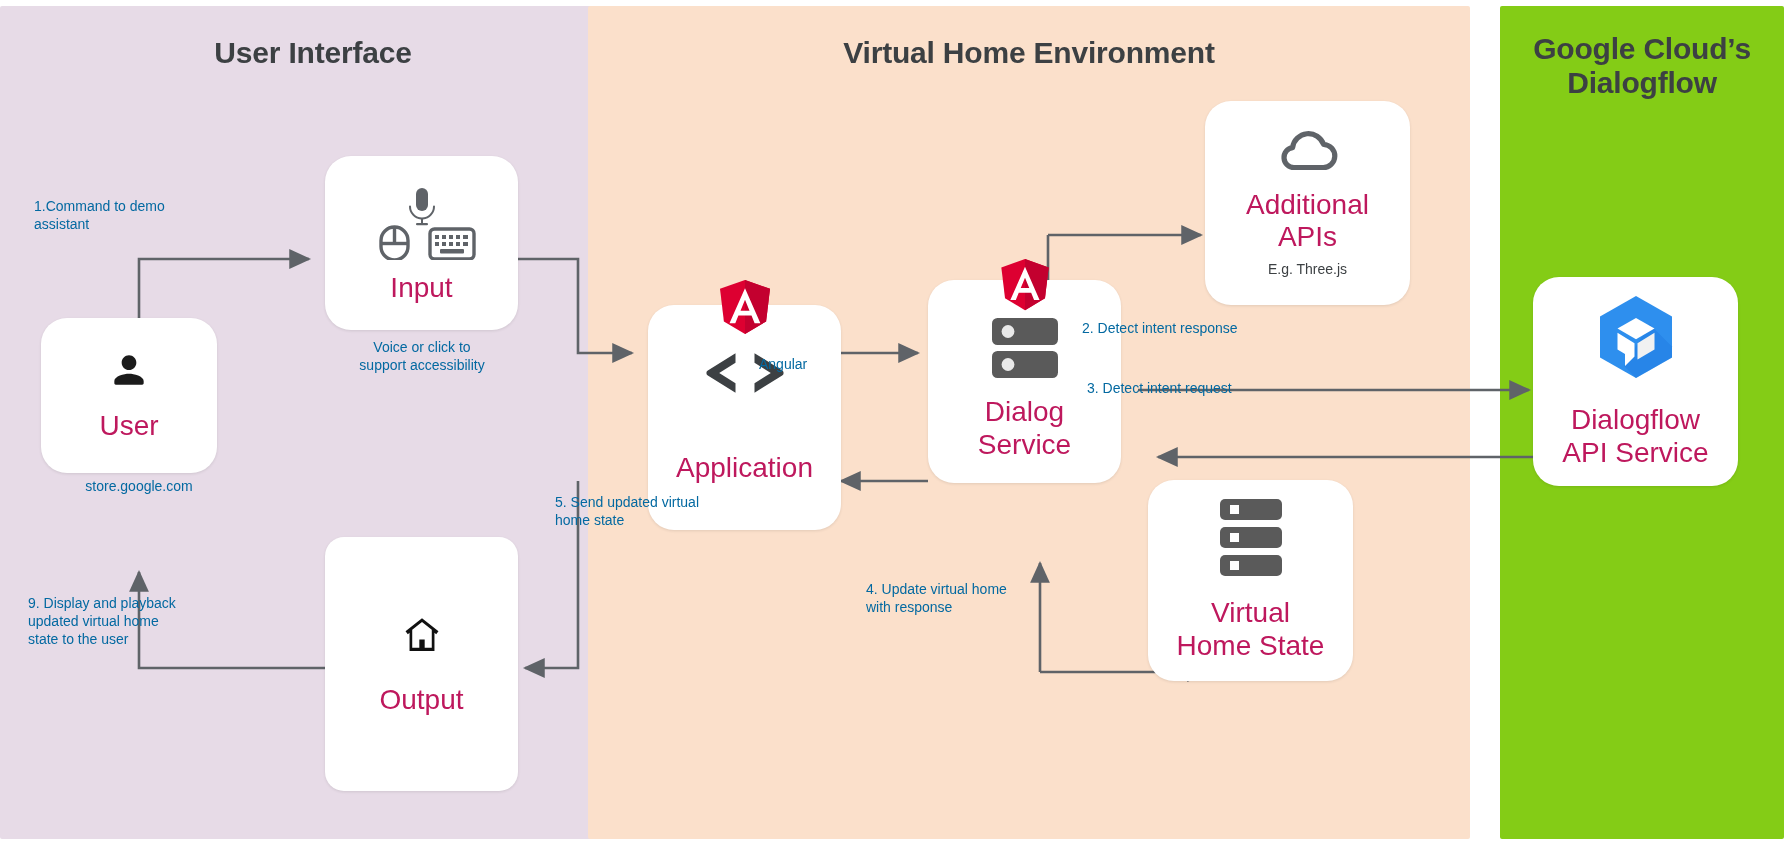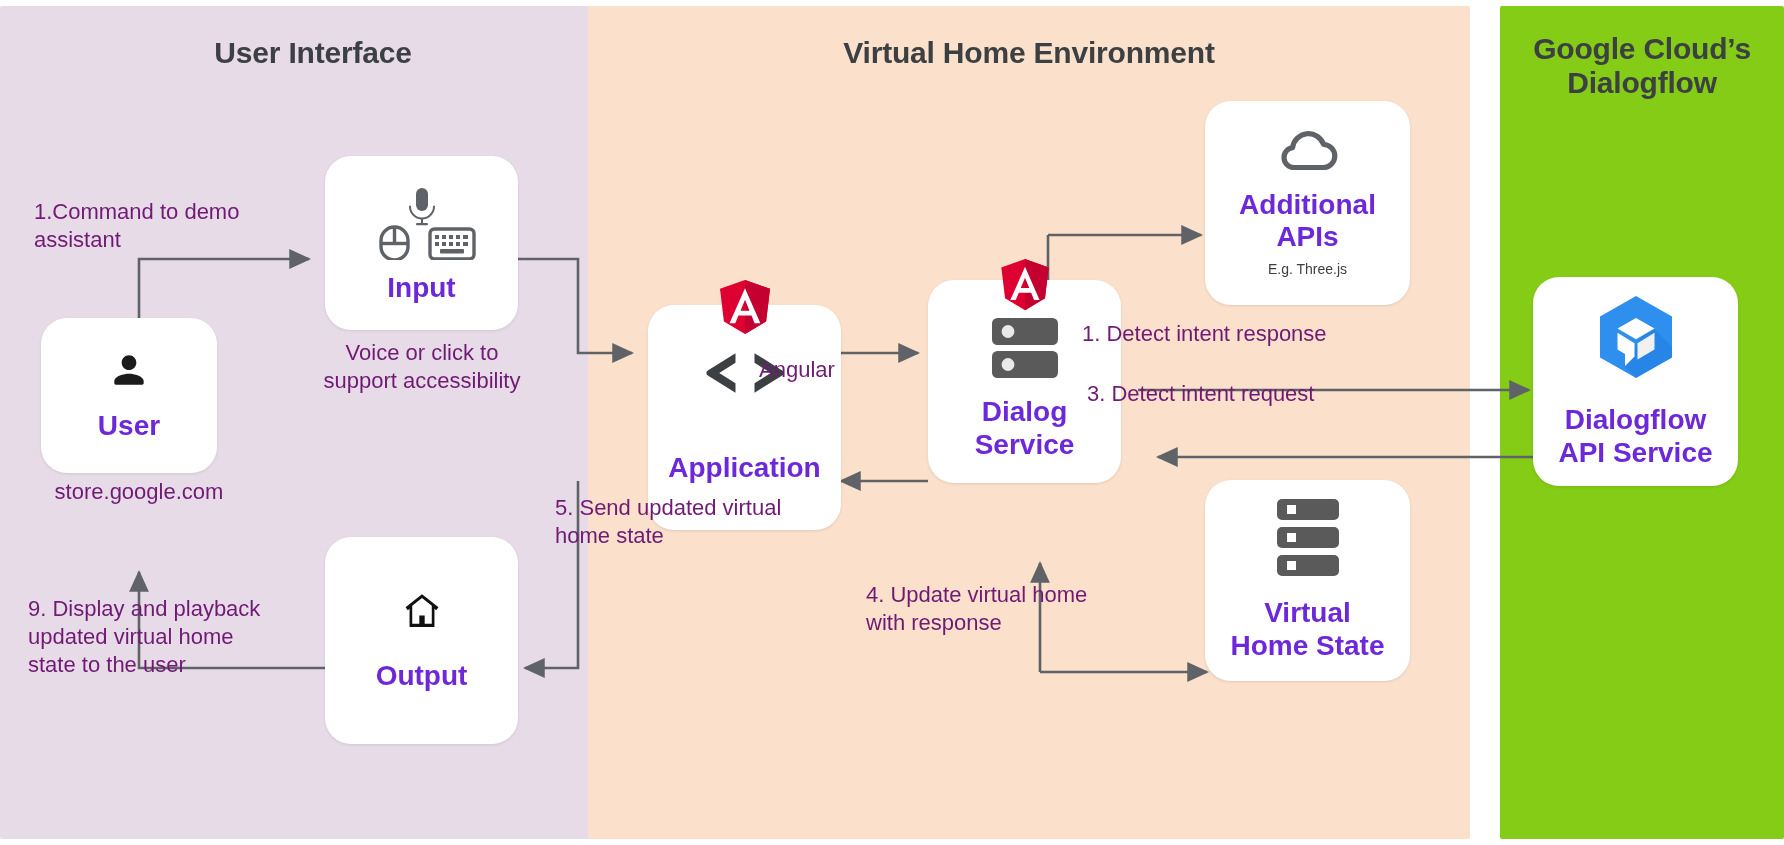--- a/index.html
+++ b/index.html
@@ -48,39 +48,39 @@
     background: #ffffff;
     border-radius: 26px;
     box-shadow: 0 1px 3px rgba(0,0,0,0.10);
     display: flex;
     flex-direction: column;
     align-items: center;
     justify-content: center;
   }
   .card-label {
     font-size: 28px;
-    color: #6d28d9;
+    color: #be185d;
     text-align: center;
     line-height: 1.16;
-    font-weight: 700;
+    font-weight: 400;
   }
   .card-sublabel {
     font-size: 14px;
     color: #3c4043;
     text-align: center;
     margin-top: 8px;
   }
   .card-icon { display: block; }
 
   
   .note {
     position: absolute;
-    font-size: 22px;
+    font-size: 14px;
     line-height: 1.27;
-    color: #701a75;
+    color: #0369a1;
   }
   .note-c { text-align: center; }
 
   
   #wires {
     position: absolute;
     left: 0; top: 0;
     width: 1784px; height: 845px;
     pointer-events: none;
   }
@@ -178,21 +178,21 @@
             <rect x="89" y="60" width="4" height="4"></rect>
             <rect x="96" y="60" width="5" height="4"></rect>
             <rect x="73" y="67" width="24" height="4.5" rx="1"></rect>
           </g>
         </g>
       </svg>
     </span>
     <div class="card-label" style="margin-top:8px;">Input</div>
   </div>
 
-  <div class="card" style="left:325px; top:537px; width:193px; height:207px;">
+  <div class="card" style="left:325px; top:537px; width:193px; height:254px;border-radius:19px;">
     <span class="card-icon">
       <svg width="46" height="46" viewBox="0 0 24 24" aria-hidden="true">
         <path fill="#111111" d="M12 3.2 3.4 10.1l1.2 1.5.9-.72V20.3h13V10.88l.9.72 1.2-1.5L12 3.2zm5.1 6.1v9.3H13.4v-4.2h-2.8v4.2H6.9V9.3L12 5.2l5.1 4.1z"></path>
       </svg>
     </span>
     <div class="card-label" style="margin-top:22px;">Output</div>
   </div>
 
   <div class="card" style="left:648px; top:305px; width:193px; height:225px;">
     <span style="position:absolute; top:-26px; left:50%; transform:translateX(-50%);">
@@ -235,21 +235,21 @@
     <span class="card-icon">
       <svg width="64" height="44" viewBox="0 0 64 44" aria-hidden="true">
         <path fill="none" stroke="#5f6368" stroke-width="5.2" stroke-linejoin="round" d="M18 38.5h29a11.5 11.5 0 0 0 .6-23A16 16 0 0 0 16.6 18.6 10 10 0 0 0 18 38.5z"></path>
       </svg>
     </span>
     <div class="card-label" style="margin-top:12px;">Additional</div>
     <div class="card-label">APIs</div>
     <div class="card-sublabel">E.g. Three.js</div>
   </div>
 
-  <div class="card" style="left:1205px; top:480px; width:205px; height:201px;justify-content:center;">
+  <div class="card" style="left:1148px; top:480px; width:205px; height:201px;justify-content:center;">
     <span class="card-icon">
       <svg width="62" height="78" viewBox="0 0 62 78" aria-hidden="true">
         <rect x="0" y="0" width="62" height="21" rx="5" fill="#5a5a5a"></rect>
         <rect x="0" y="28" width="62" height="21" rx="5" fill="#5a5a5a"></rect>
         <rect x="0" y="56" width="62" height="21" rx="5" fill="#5a5a5a"></rect>
         <rect x="10" y="6" width="9" height="9" fill="#ffffff"></rect>
         <rect x="10" y="34" width="9" height="9" fill="#ffffff"></rect>
         <rect x="10" y="62" width="9" height="9" fill="#ffffff"></rect>
       </svg>
     </span>
@@ -281,20 +281,20 @@
 
   <div class="note" style="left:28px; top:595px; width:250px; white-space:pre-line;">9. Display and playback
 updated virtual home
 state to the user</div>
 
   <div class="note" style="left:555px; top:494px; width:250px; white-space:pre-line;">5. Send updated virtual
 home state</div>
 
   <div class="note" style="left:759px; top:356px; width:120px;">Angular</div>
 
-  <div class="note" style="left:1082px; top:320px; width:400px;">1. Detect intent response</div>
+  <div class="note" style="left:1082px; top:320px; width:400px;">2. Detect intent response</div>
 
   <div class="note" style="left:1087px; top:380px; width:400px;">3. Detect intent request</div>
 
   <div class="note" style="left:866px; top:581px; width:260px; white-space:pre-line;">4. Update virtual home
 with response</div>
 
 </div>
 
 </body></html>

